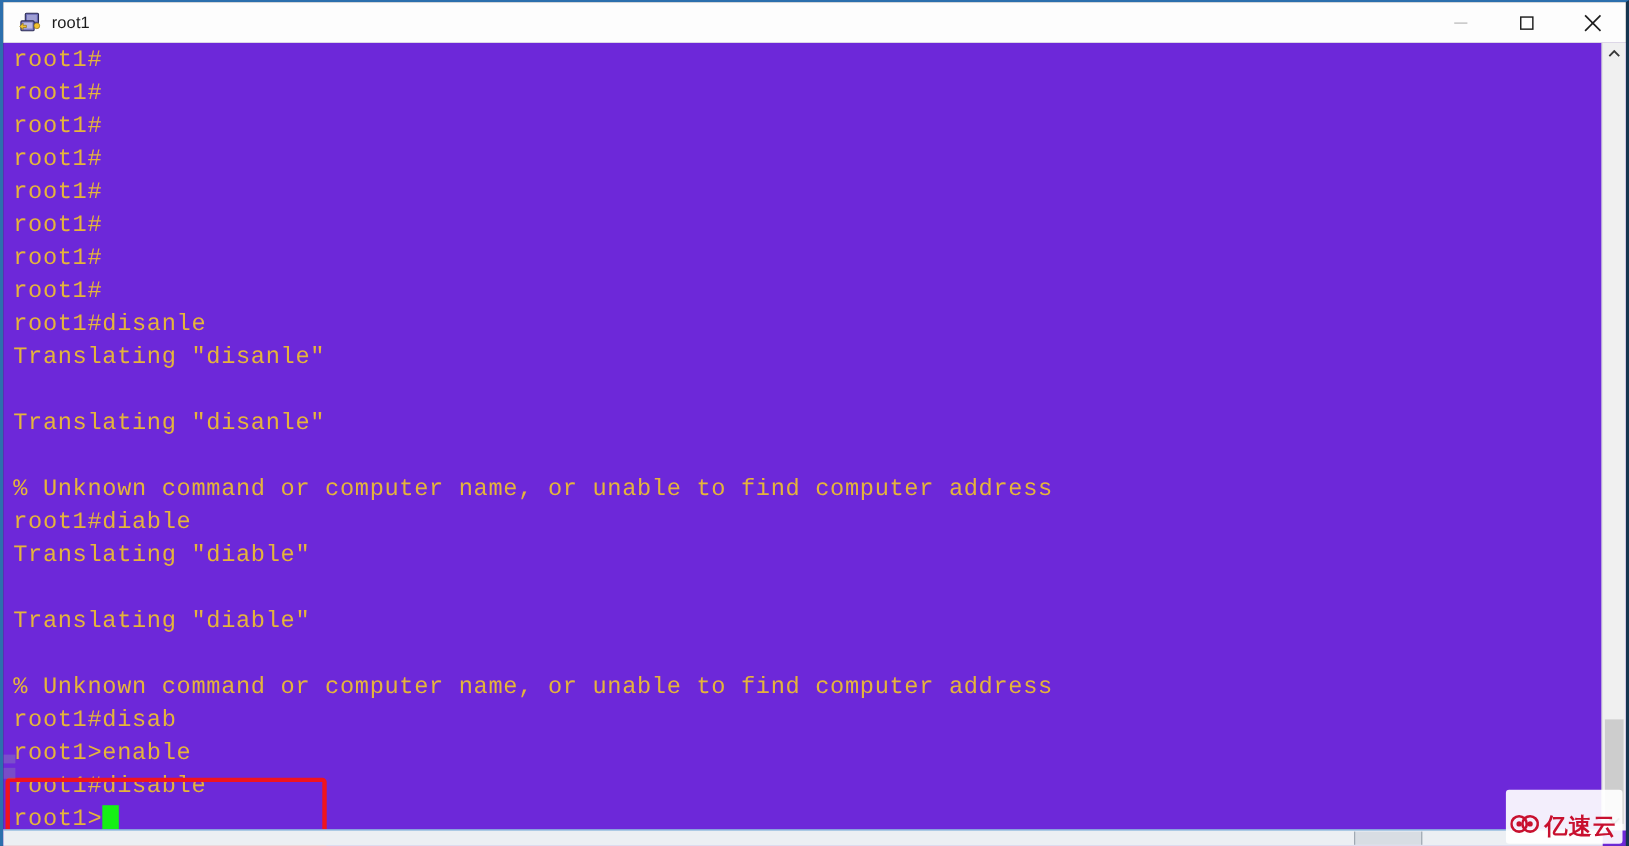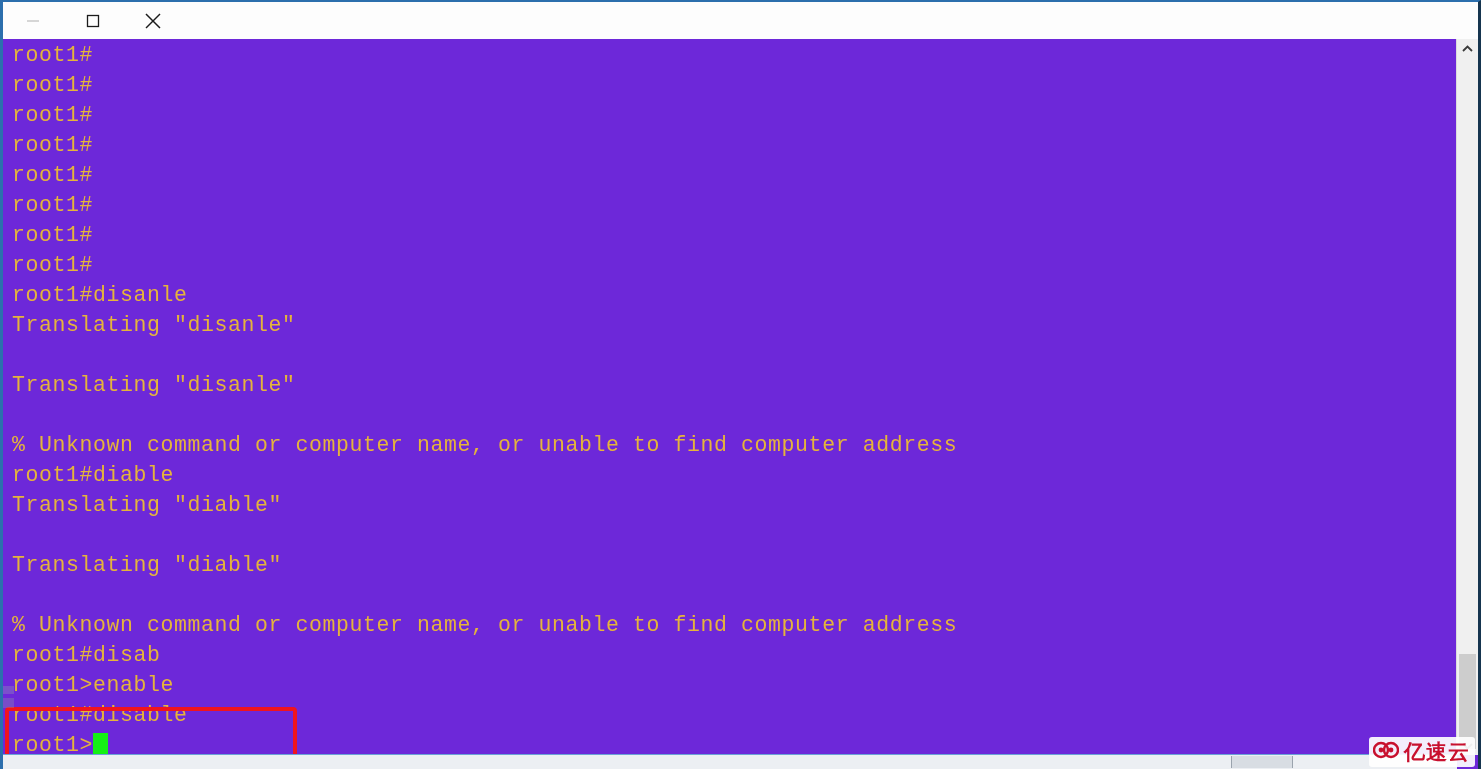--- a/index.html
+++ b/index.html
@@ -186,38 +186,51 @@
 
   
   #watermark {
     position: absolute;
     right: 6px;
     bottom: 2px;
     display: flex;
     align-items: center;
     gap: 5px;
     background: rgba(255,255,255,0.92);
-    padding: 2px 5px 2px 4px;
+    padding: 20px 5px 2px 4px;
     border-radius: 3px;
   }
   #watermark-text {
     font-size: 21px;
     color: #c8102e;
     font-family: "DejaVu Sans", sans-serif;
     font-weight: bold;
     letter-spacing: 1px;
     line-height: 1;
   }
 </style>
 </head>
 <body>
 
 <div id="window">
 
   <div id="titlebar">
+    <div id="title-left">
+      <span id="app-icon">
+        <svg width="21" height="21" viewBox="0 0 21 21">
+          <rect x="6" y="2" width="12" height="9" rx="1" fill="#6b6bb5" stroke="#2b2b55" stroke-width="1"></rect>
+          <rect x="7.5" y="3.5" width="9" height="6" fill="#9f9fd4"></rect>
+          <rect x="2" y="9" width="12" height="9" rx="1" fill="#7a7ac0" stroke="#2b2b55" stroke-width="1"></rect>
+          <rect x="3.5" y="10.5" width="9" height="5.5" fill="#b8b8e2"></rect>
+          <path d="M1 14 L4 11 L4 13 L7 13 L7 15 L4 15 L4 17 Z" fill="#f2c230" stroke="#8a6a10" stroke-width="0.6"></path>
+          <circle cx="16.5" cy="13.5" r="2.6" fill="#f2c230" stroke="#8a6a10" stroke-width="0.6"></circle>
+        </svg>
+      </span>
+      <span id="title-text">root1</span>
+    </div>
 
     <div class="winbtn" id="btn-min">
       <svg width="22" height="22" viewBox="0 0 22 22">
         <line x1="5" y1="11" x2="17" y2="11" stroke="#7b7b7b" stroke-width="1.3"></line>
       </svg>
     </div>
     <div class="winbtn" id="btn-max">
       <svg width="22" height="22" viewBox="0 0 22 22">
         <rect x="5.5" y="5.5" width="11" height="11" fill="none" stroke="#1c1c1c" stroke-width="1.3"></rect>
       </svg>

